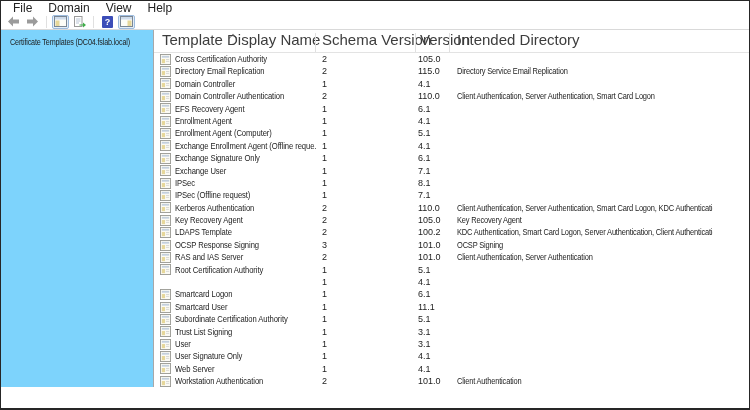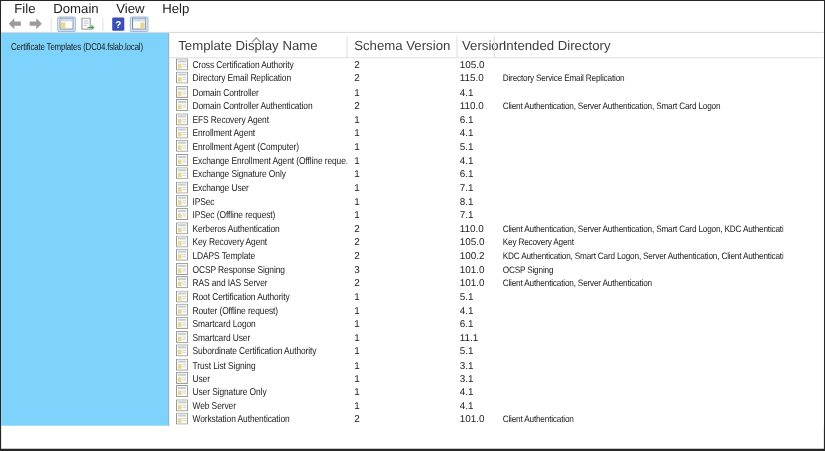--- a/index.html
+++ b/index.html
@@ -30,37 +30,37 @@
   
   .main { display:flex; height:357px; }
   .left-pane { width:153px; border-right:1px solid #a8a8a8; background:#7dd3fc; padding-top:5px; flex:none; }
   .tree-item { display:flex; align-items:center; gap:4px; padding-left:5px; height:14px; white-space:nowrap; overflow:hidden; }
   .tree-item .label { font-size:9px; letter-spacing:-.2px; transform:scaleX(.8); transform-origin:left center; color:#1c1c1c; }
 
   .right-pane { flex:1; position:relative; overflow:hidden; background:#fff; }
 
   
   .list-header { position:relative; height:23px; border-bottom:1px solid #e3e3e3; }
-  .hcell { position:absolute; bottom:4px; font-size:12px; color:#3d3d3d; white-space:nowrap; cursor:default; }
+  .hcell { position:absolute; bottom:4px; font-size:15px; color:#3d3d3d; white-space:nowrap; cursor:default; }
   .h-name { left:8px; }
   .h-schema { left:168px; }
   .h-version { left:266px; }
   .h-purposes { left:303px; }
   .hsep { position:absolute; top:3px; bottom:0; width:1px; background:#e0e0e0; }
   .hsep1 { left:161px; } .hsep2 { left:261px; } .hsep3 { left:295px; }
   .sort-asc { position:absolute; top:3px; left:76px; width:6px; height:6px; }
   .sort-asc::before { content:""; position:absolute; left:0; top:2px; width:5px; height:5px;
       border-left:1px solid #8a8a8a; border-top:1px solid #8a8a8a; transform:rotate(45deg); }
 
   
   .rows { position:absolute; top:23px; left:0; right:0; bottom:0; }
   .row { position:relative; height:12.4px; cursor:default; }
   .row > div { position:absolute; top:0; height:12.4px; line-height:12.4px; font-size:9px;
                white-space:nowrap; overflow:hidden; color:#1c1c1c; }
-  .c-name { left:6px; width:156px; display:flex; align-items:flex-start; gap:4px; }
+  .c-name { left:6px; width:156px; display:flex; align-items:center; gap:4px; }
   .c-name .nm { font-size:9px; letter-spacing:-.1px; transform:scaleX(.85); transform-origin:left center; }
   .c-schema { left:168px; width:60px; }
   .c-version { left:264px; width:36px; }
   .c-purposes { left:303px; right:2px; font-size:8.5px !important; letter-spacing:-.2px;
                 transform:scaleX(.88); transform-origin:left center; }
   .c-name svg { flex:none; }
 
   .help-glyph { position:relative; width:11px; height:12px; background:#3b4db8; border-radius:1px; }
   .help-glyph::after { content:"?"; position:absolute; left:0; right:0; top:0; bottom:0;
       color:#fff; font-size:9px; font-weight:bold; text-align:center; line-height:12px; }
@@ -428,30 +428,20 @@
         <rect x="6.5" y="7.5" width="3.5" height="1" fill="#d7d7d2"></rect>
       </svg>
       <span class="nm">Root Certification Authority</span>
     </div>
     <div class="c-schema">1</div>
     <div class="c-version">5.1</div>
     <div class="c-purposes"></div>
   </div>
 
   <div class="row">
-    <div class="c-name">
-      <svg width="11" height="11" viewBox="0 0 12 12">
-        <rect x="0.5" y="0.5" width="11" height="11" fill="#fbfaf4" stroke="#9a9a94"></rect>
-        <rect x="2" y="2" width="8" height="2" fill="#c3cfdd"></rect>
-        <rect x="2" y="5.5" width="3.5" height="4.5" fill="#e6d79a"></rect>
-        <rect x="6.5" y="5.5" width="3.5" height="1" fill="#d7d7d2"></rect>
-        <rect x="6.5" y="7.5" width="3.5" height="1" fill="#d7d7d2"></rect>
-      </svg>
-      <span class="nm">Router (Offline request)</span>
-    </div>
     <div class="c-schema">1</div>
     <div class="c-version">4.1</div>
     <div class="c-purposes"></div>
   </div>
 
   <div class="row">
     <div class="c-name">
       <svg width="11" height="11" viewBox="0 0 12 12">
         <rect x="0.5" y="0.5" width="11" height="11" fill="#fbfaf4" stroke="#9a9a94"></rect>
         <rect x="2" y="2" width="8" height="2" fill="#c3cfdd"></rect>

